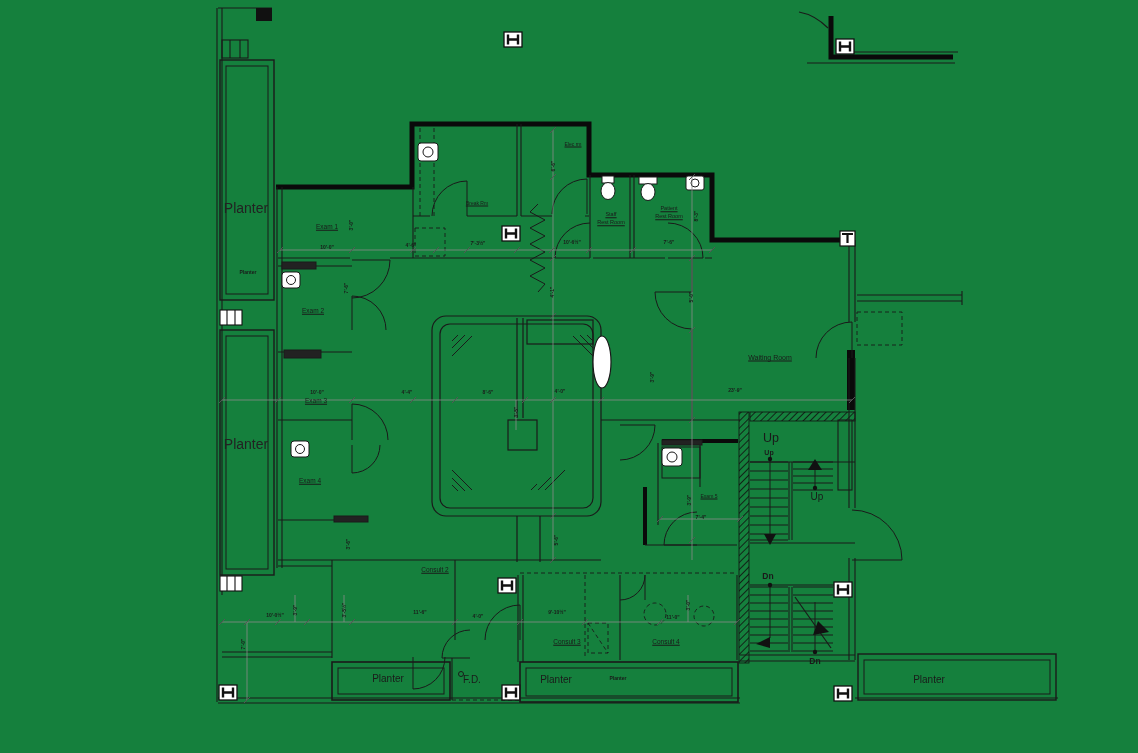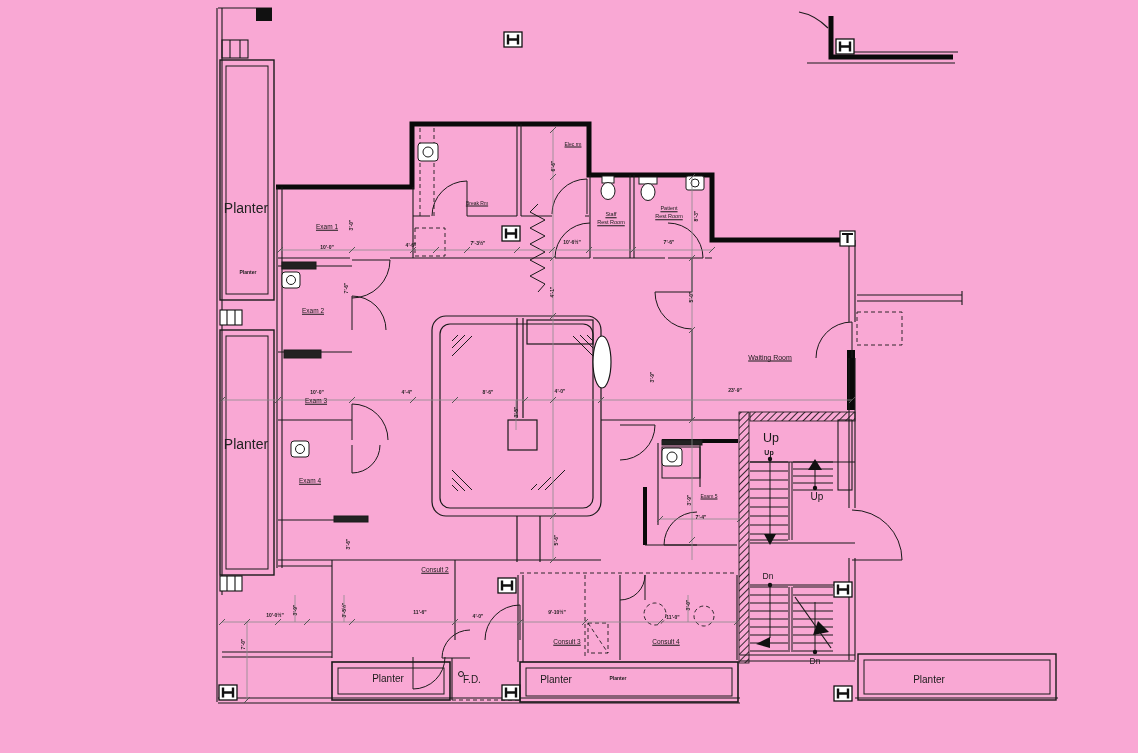--- a/index.html
+++ b/index.html
@@ -1,28 +1,28 @@
 <!DOCTYPE html>
 <html><head>
 <meta charset="utf-8">
 <style>
   html,body{margin:0;padding:0;background:#fff;}
-  #plan{position:relative;width:1138px;height:753px;background:#f9a8d4;overflow:hidden;
+  #plan{position:relative;width:1138px;height:753px;background:#15803d;overflow:hidden;
         font-family:"Liberation Sans",sans-serif;}
   #linework{position:absolute;left:0;top:0;}
   .lbl{position:absolute;transform:translate(-50%,-50%);color:#1a1a1a;white-space:nowrap;
        line-height:1;font-family:"Liberation Sans",sans-serif;}
   .v{transform:translate(-50%,-50%) rotate(-90deg);}
   .u{text-decoration:underline;text-underline-offset:1px;}
   .b{font-weight:bold;}
   .f5{font-size:5px;}
   .f55{font-size:5.5px;}
   .f6{font-size:6.5px;}
   .f7{font-size:7px;}
-  .f9{font-size:8.5px;}
+  .f9{font-size:8.5px;font-weight:bold;}
   .f10{font-size:10px;}
   .f12{font-size:12.5px;}
   .f14{font-size:14px;color:#222;}
 </style>
 </head>
 <body>
 
 <div id="plan">
 
 <svg id="linework" width="1138" height="753" viewBox="0 0 1138 753">

